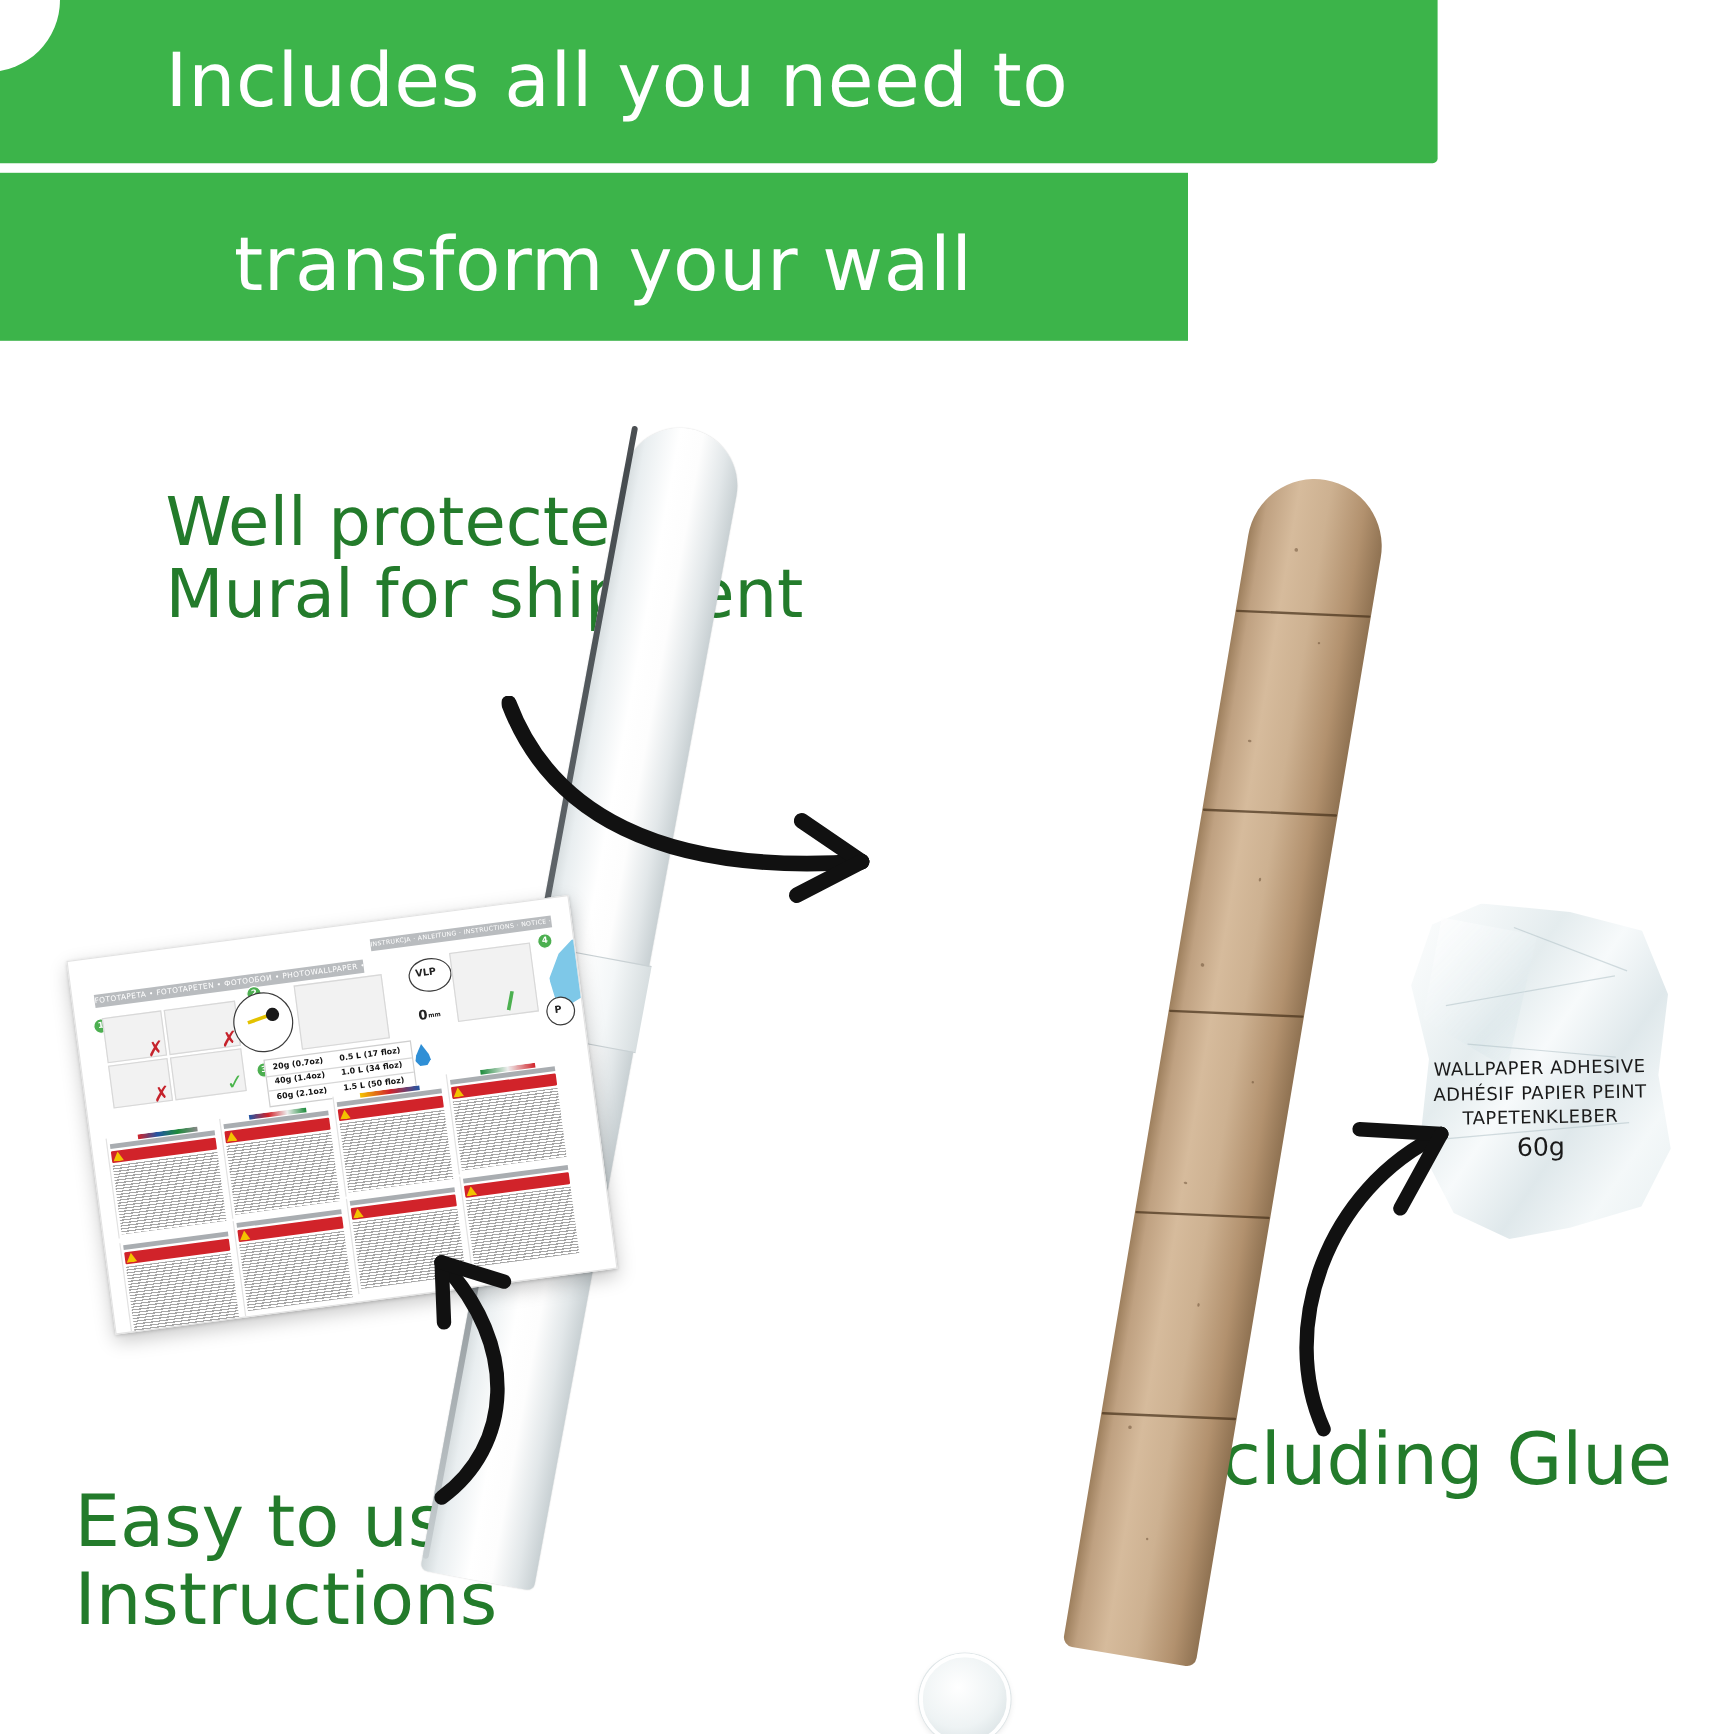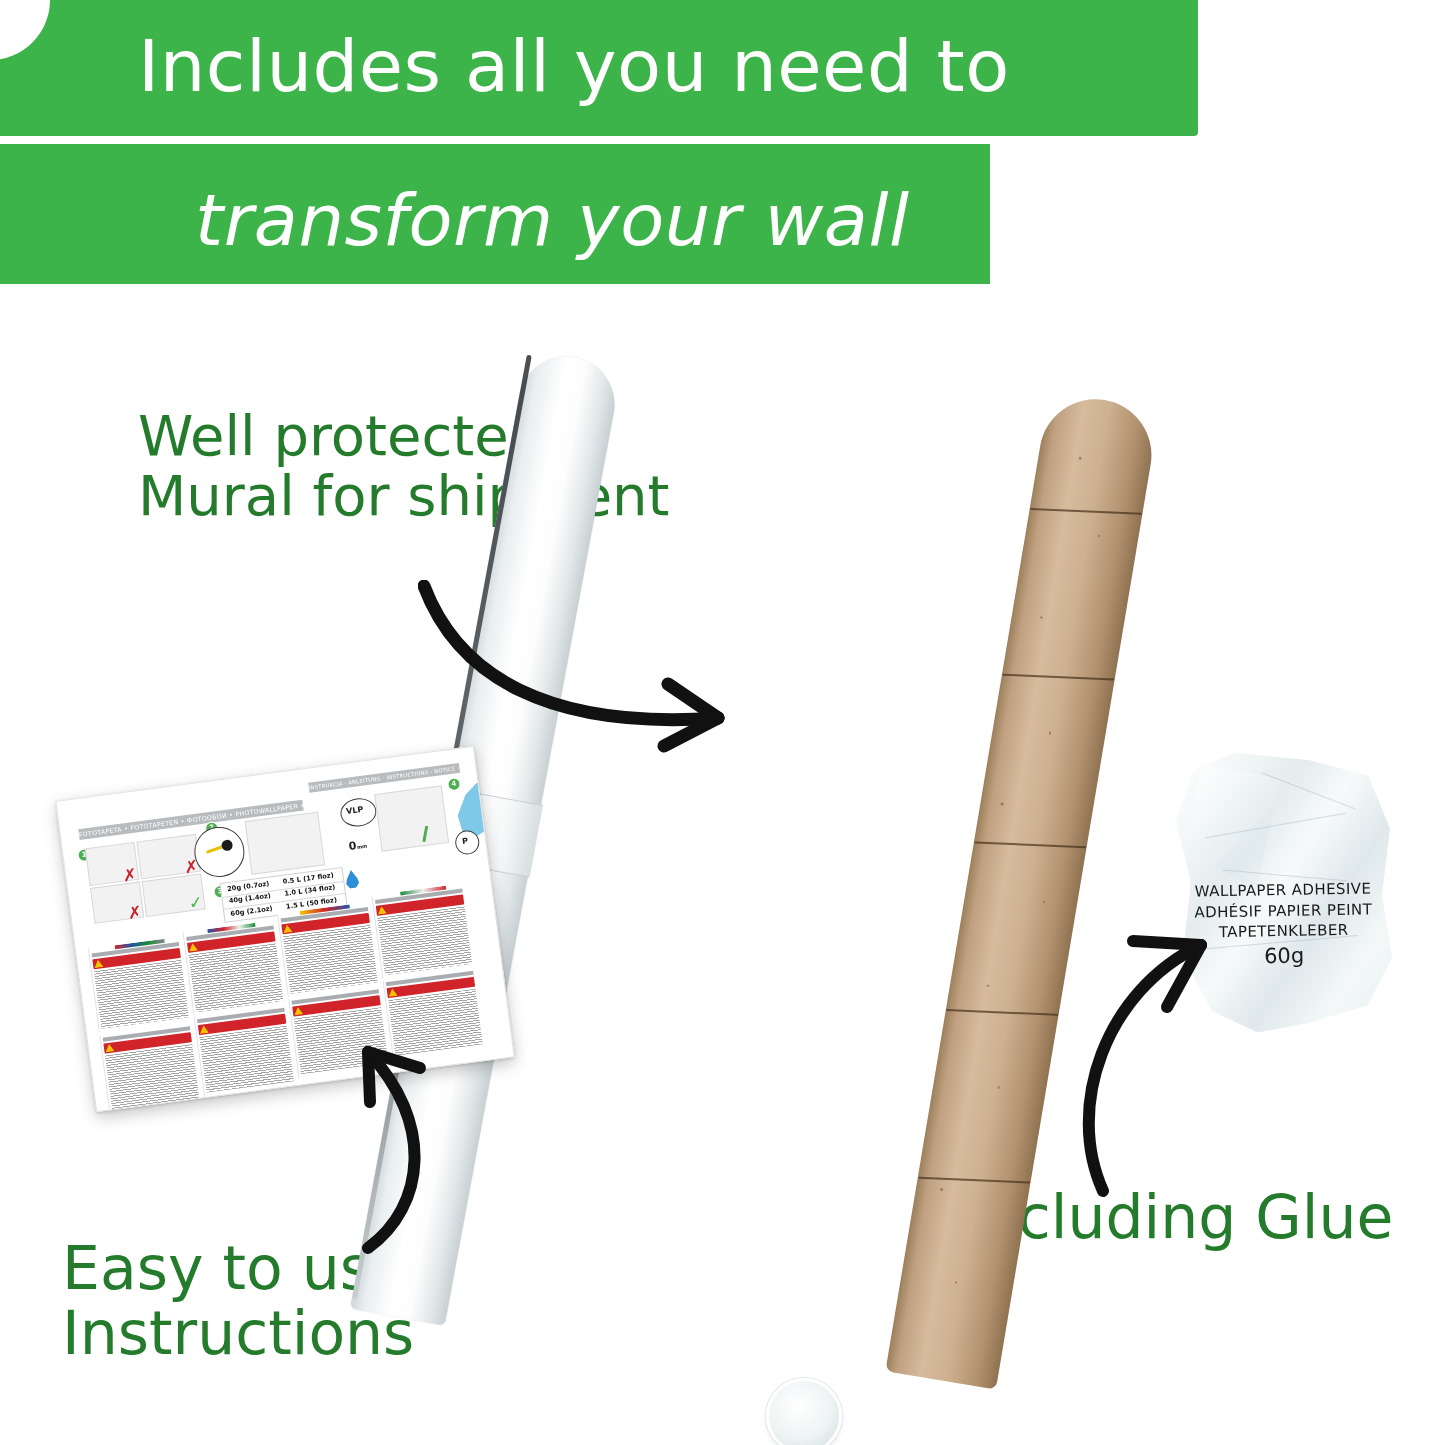--- a/index.html
+++ b/index.html
@@ -9,24 +9,24 @@
   .stage{position:absolute;inset:0;width:1445px;height:1445px;background:#fff;}
 
   
   .banner{position:absolute;background:#3cb44a;display:flex;align-items:center;}
   #banner-1{left:-10px;top:0;width:1208px;height:136px;
             border-bottom-right-radius:4px;border-top-left-radius:0;}
   #banner-1::before{content:"";position:absolute;left:0;top:0;width:60px;height:60px;
             background:#fff;border-bottom-right-radius:60px;}
   #banner-2{left:-10px;top:144px;width:1000px;height:140px;}
   .banner-text{color:#ffffff;font-family:"DejaVu Sans","Liberation Sans",sans-serif;
-       font-size:72px;font-weight:400;letter-spacing:.5px;white-space:nowrap;
+       font-size:62px;font-weight:400;letter-spacing:.5px;white-space:nowrap;
        position:relative;z-index:2;}
   #banner-1 .banner-text{margin-left:148px;margin-top:-4px;}
-  #banner-2 .banner-text{margin-left:205px;margin-top:12px;font-style:italic;}
+  #banner-2 .banner-text{margin-left:205px;margin-top:12px;}
 
   
   .callout{position:absolute;color:#237b2b;
      font-family:"DejaVu Sans","Liberation Sans",sans-serif;
      font-size:56px;line-height:1.08;white-space:pre-line;font-weight:400;}
   #callout-shipment{left:138px;top:406px;}
   #callout-instructions{left:62px;top:1236px;font-size:60px;}
   #callout-glue{left:962px;top:1185px;font-size:60px;white-space:nowrap;}
 
   

